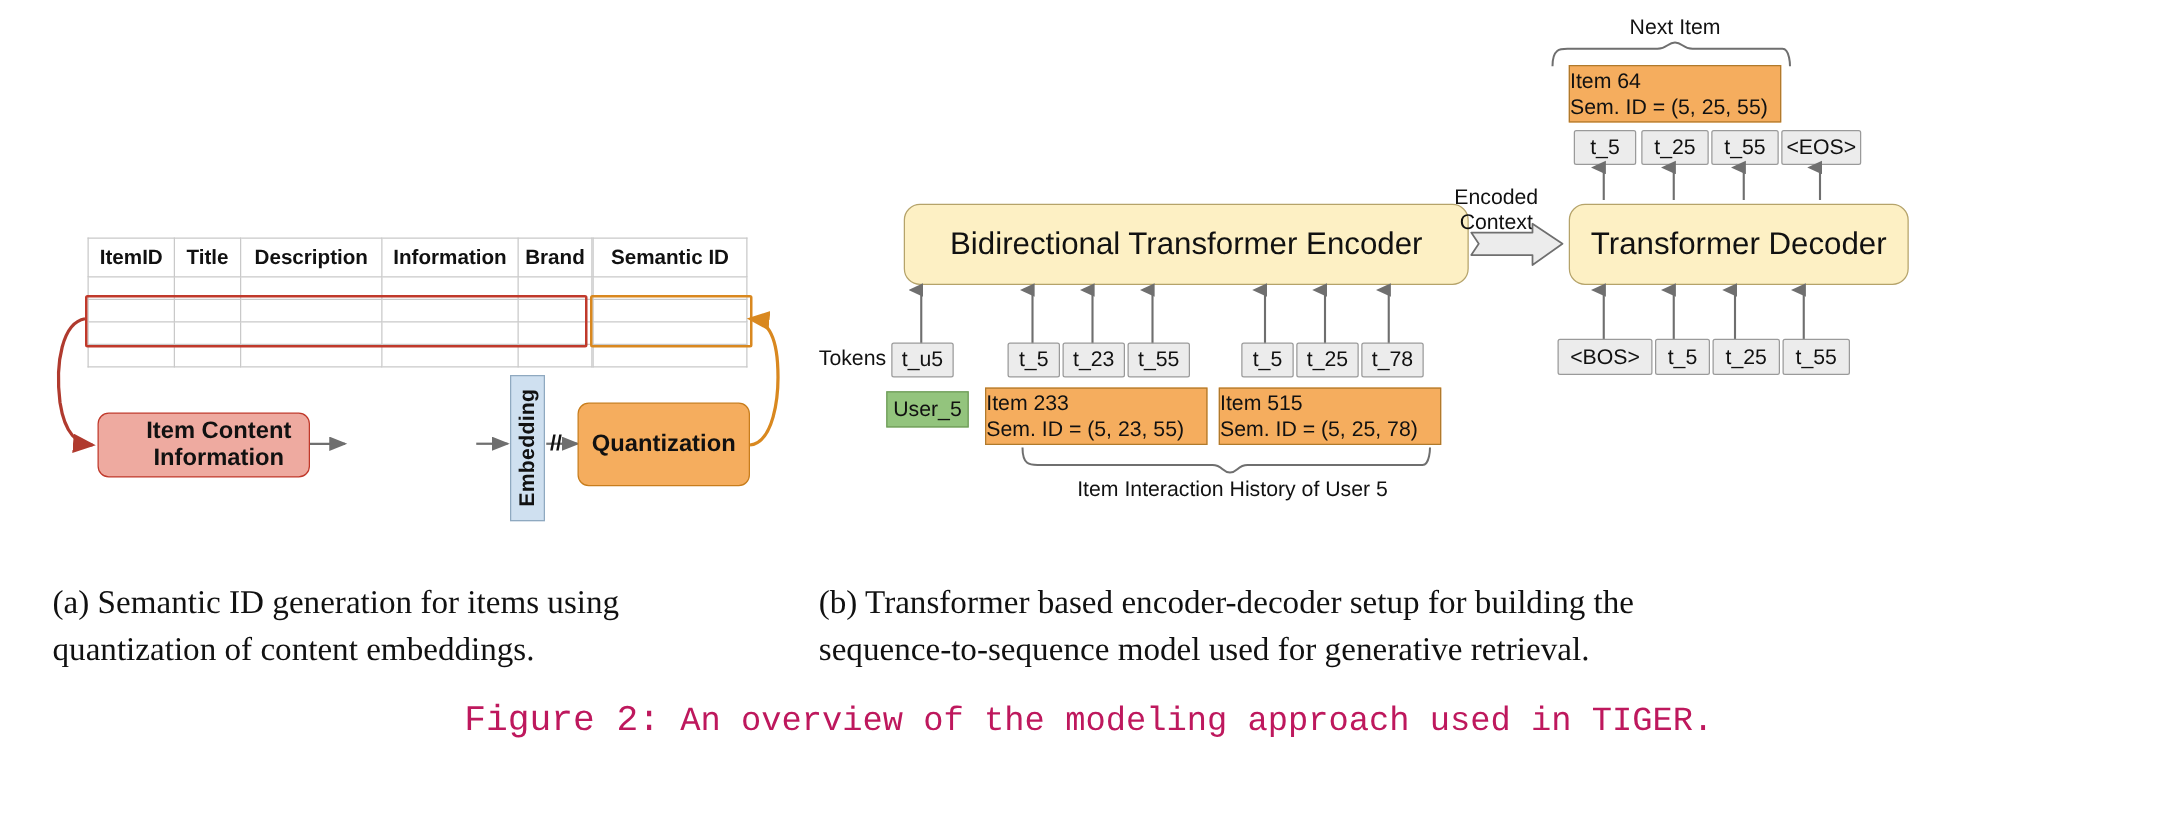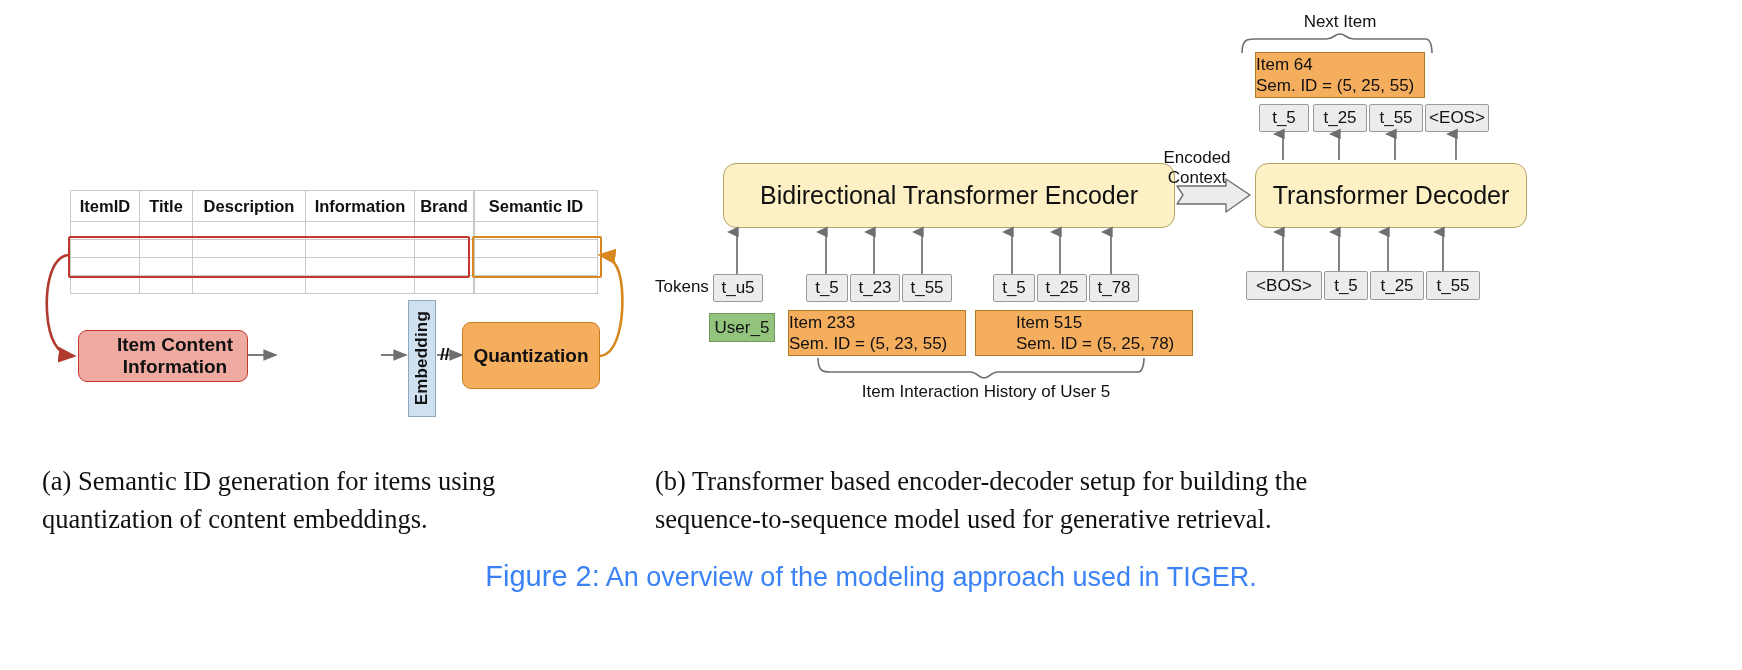--- a/index.html
+++ b/index.html
@@ -56,22 +56,22 @@
 
   .userbox{position:absolute;background:#93c47d;border:1.3px solid #6f9b59;
       display:flex;align-items:center;justify-content:center;font-size:17px;color:#111;}
 
   .plain{position:absolute;font-size:17px;color:#111;line-height:1.2;}
   .plain.center{text-align:center;}
 
   
   .cap{position:absolute;font-family:"Liberation Serif",serif;
        font-size:26.5px;line-height:1.45;color:#111;}
-  .figcap{position:absolute;font-family:Liberation Sans, sans-serif;
-       font-size:27px;color:#3b82f6;white-space:nowrap;}
+  .figcap{position:absolute;font-family:Liberation Mono, monospace;
+       font-size:27px;color:#be185d;white-space:nowrap;}
   .figcap .lead{font-size:29px;}
 </style>
 </head>
 <body>
 
 <div class="fig">
 
   <table class="tbl" style="left:70px;top:190px;">
     <tbody>
         <tr>
@@ -238,21 +238,21 @@
 
   <div class="itembox" style="left:788px;top:310px;width:176px;height:44px;">
     <div>Item 233</div>
     <div>Sem. ID = (5, 23, 55)</div>
   </div>
 
   <div class="tok" style="left:993px;top:274px;width:40px;height:26px;">t_5</div>
   <div class="tok" style="left:1037px;top:274px;width:48px;height:26px;">t_25</div>
   <div class="tok" style="left:1089px;top:274px;width:48px;height:26px;">t_78</div>
 
-  <div class="itembox" style="left:975px;top:310px;width:176px;height:44px;padding-left:40px;">
+  <div class="itembox" style="left:975px;top:310px;width:176px;height:44px;">
     <div>Item 515</div>
     <div>Sem. ID = (5, 25, 78)</div>
   </div>
 
   <svg class="abs" style="left:816px;top:356px;width:336px;height:24px;overflow:visible;">
     <path d="M2,2 C2,16 8,16 14,16 L154,16 C162,16 162,22 168,22 C174,22 174,16 182,16 L322,16 C328,16 328,2 328,2" fill="none" stroke="#6f6f6f" stroke-width="1.6"></path>
   </svg>
 
   <div class="plain center" style="left:820px;top:382px;width:332px;">Item Interaction History of User 5</div>
 

